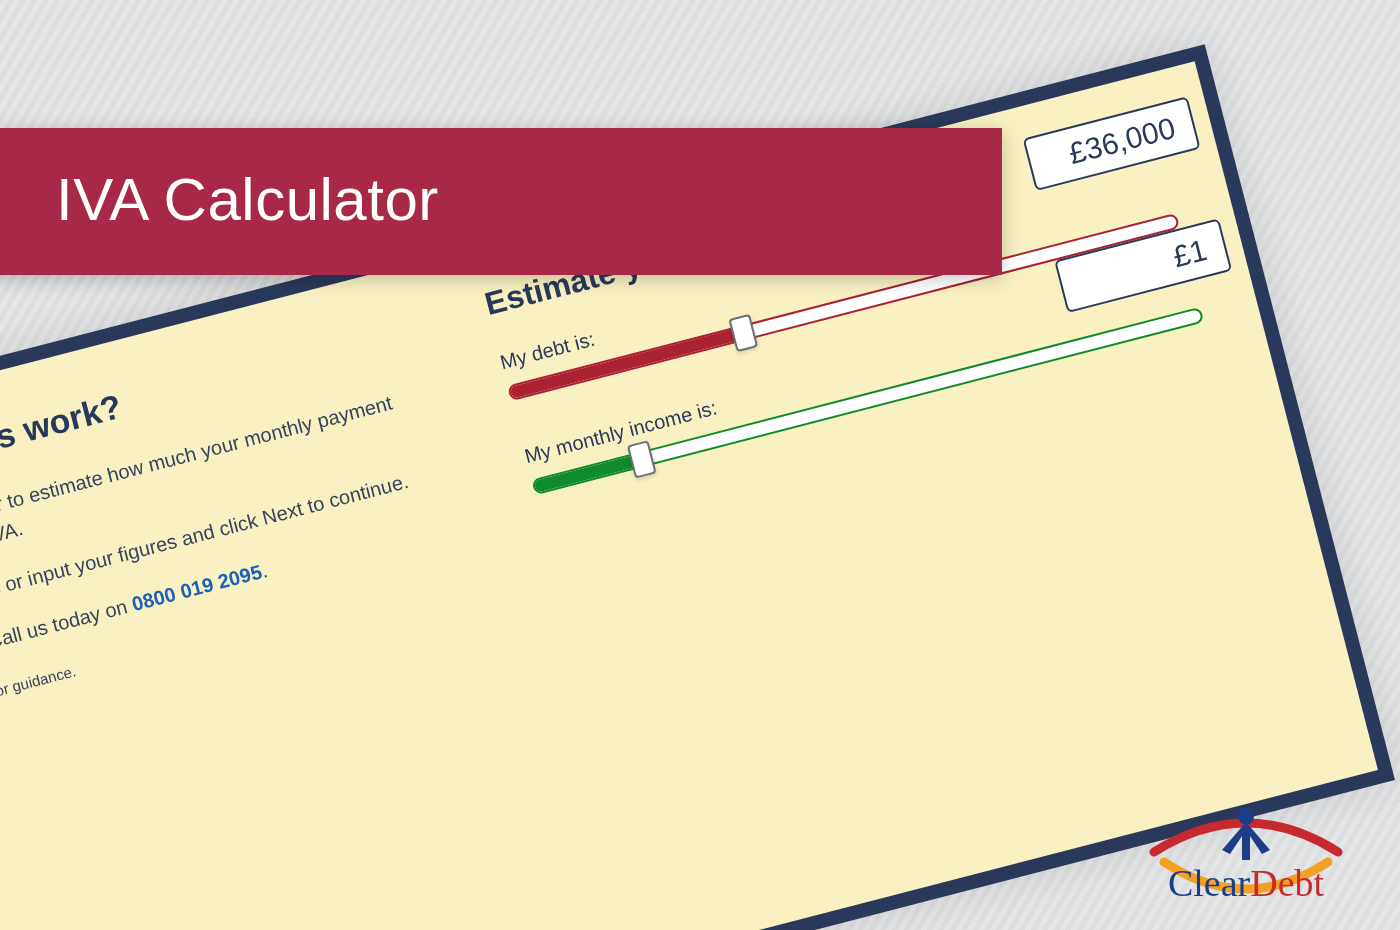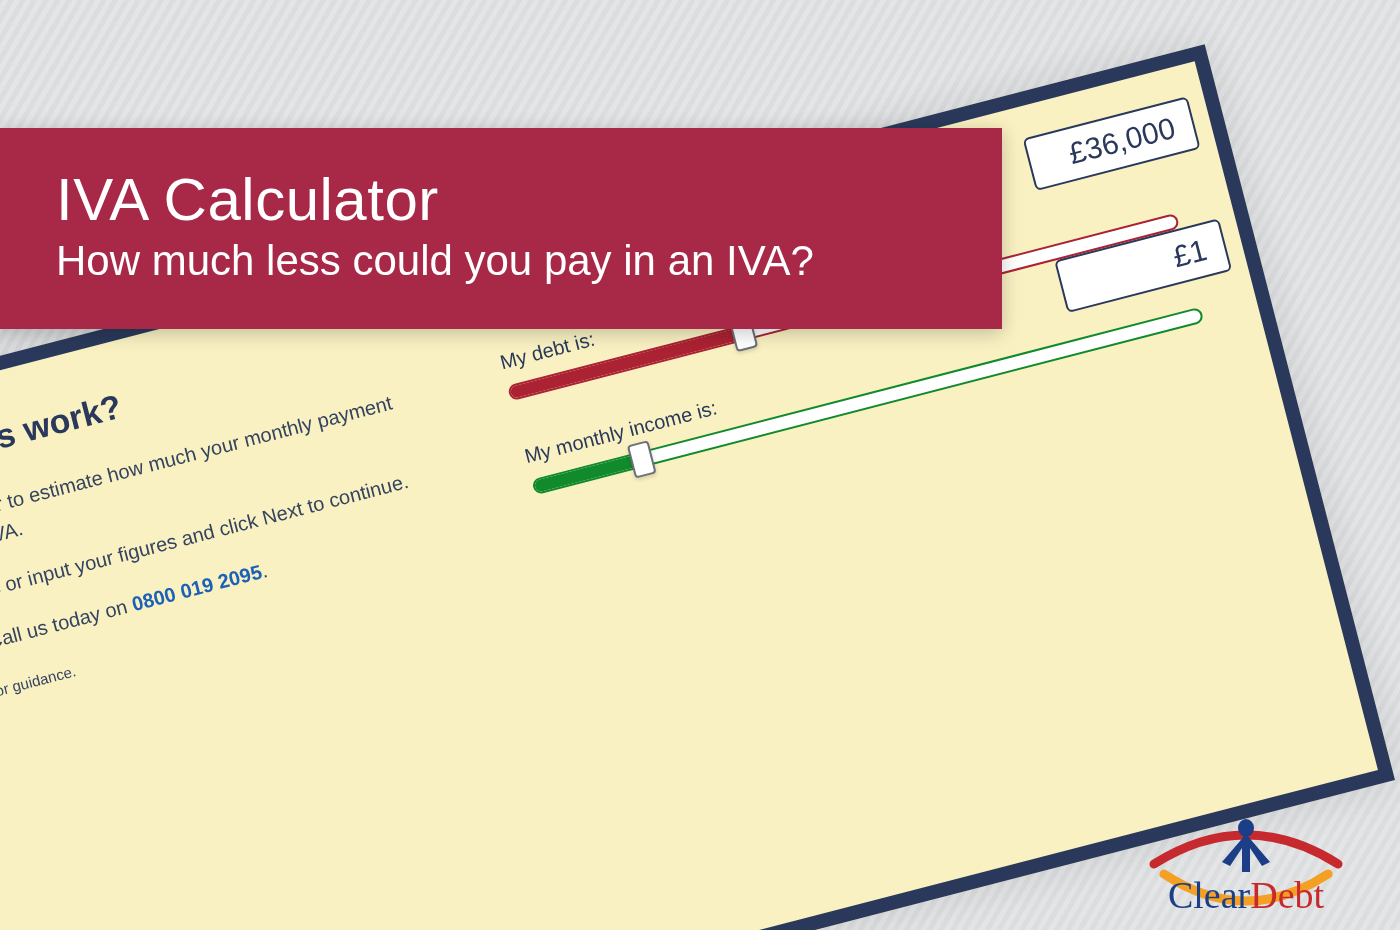--- a/index.html
+++ b/index.html
@@ -144,21 +144,21 @@
   .banner .sub {
     font-size: 42px;
     font-weight: 300;
     margin-top: 6px;
   }
 
   
   .logo {
     position: absolute;
     right: 44px;
-    bottom: 12px;
+    bottom: 24px;
     text-align: center;
   }
   .logo svg { display: block; }
 </style>
 </head>
 <body>
 
 <div class="bg-stripes"></div>
 
 <div class="card-rotator">
@@ -199,21 +199,20 @@
       <div class="value-box vb1">£36,000</div>
       <div class="value-box vb2">£1</div>
     </div>
 
     <div style="position:absolute; top:20px; right:260px; font-size:32px; color:#2a395b; font-weight:600;">IVA</div>
   </div>
 </div>
 
 <div class="banner">
   <h1>IVA Calculator</h1>
-  <div class="sub">How much less could you pay in an IVA?</div>
 </div>
 
 <div class="logo">
   <svg width="220" height="110" viewBox="0 0 220 110">
     <path d="M 18 56 Q 110 -2 202 56" stroke="#c62a2f" stroke-width="9" fill="none" stroke-linecap="round"></path>
     <path d="M 28 66 Q 110 120 192 66" stroke="#f4a024" stroke-width="9" fill="none" stroke-linecap="round"></path>
     <g fill="#1b3e86">
       <ellipse cx="110" cy="20" rx="8" ry="9"></ellipse>
       <path d="M 110 26 L 86 54 L 94 58 L 106 40 L 106 64 L 114 64 L 114 40 L 126 58 L 134 54 Z"></path>
     </g>

